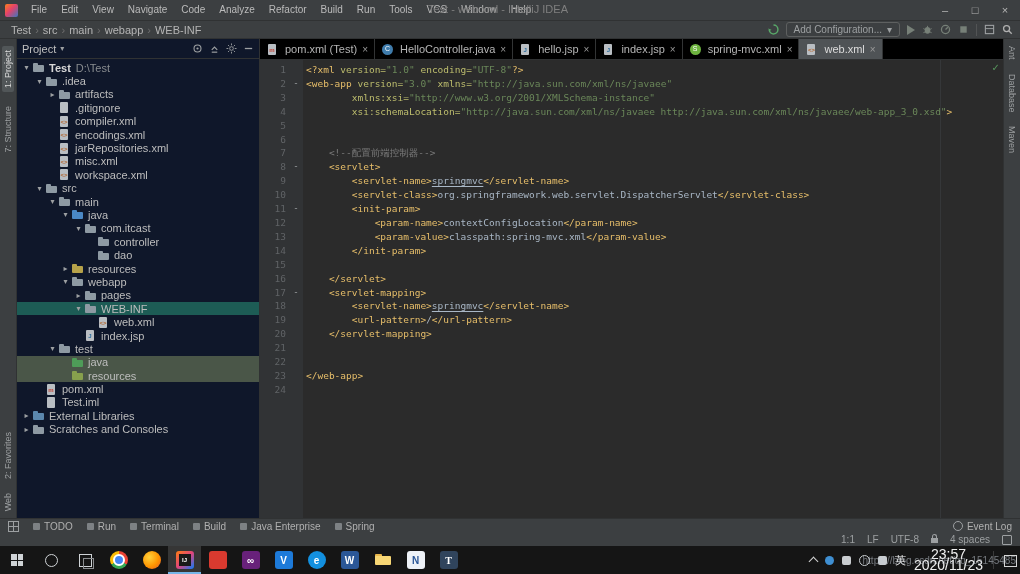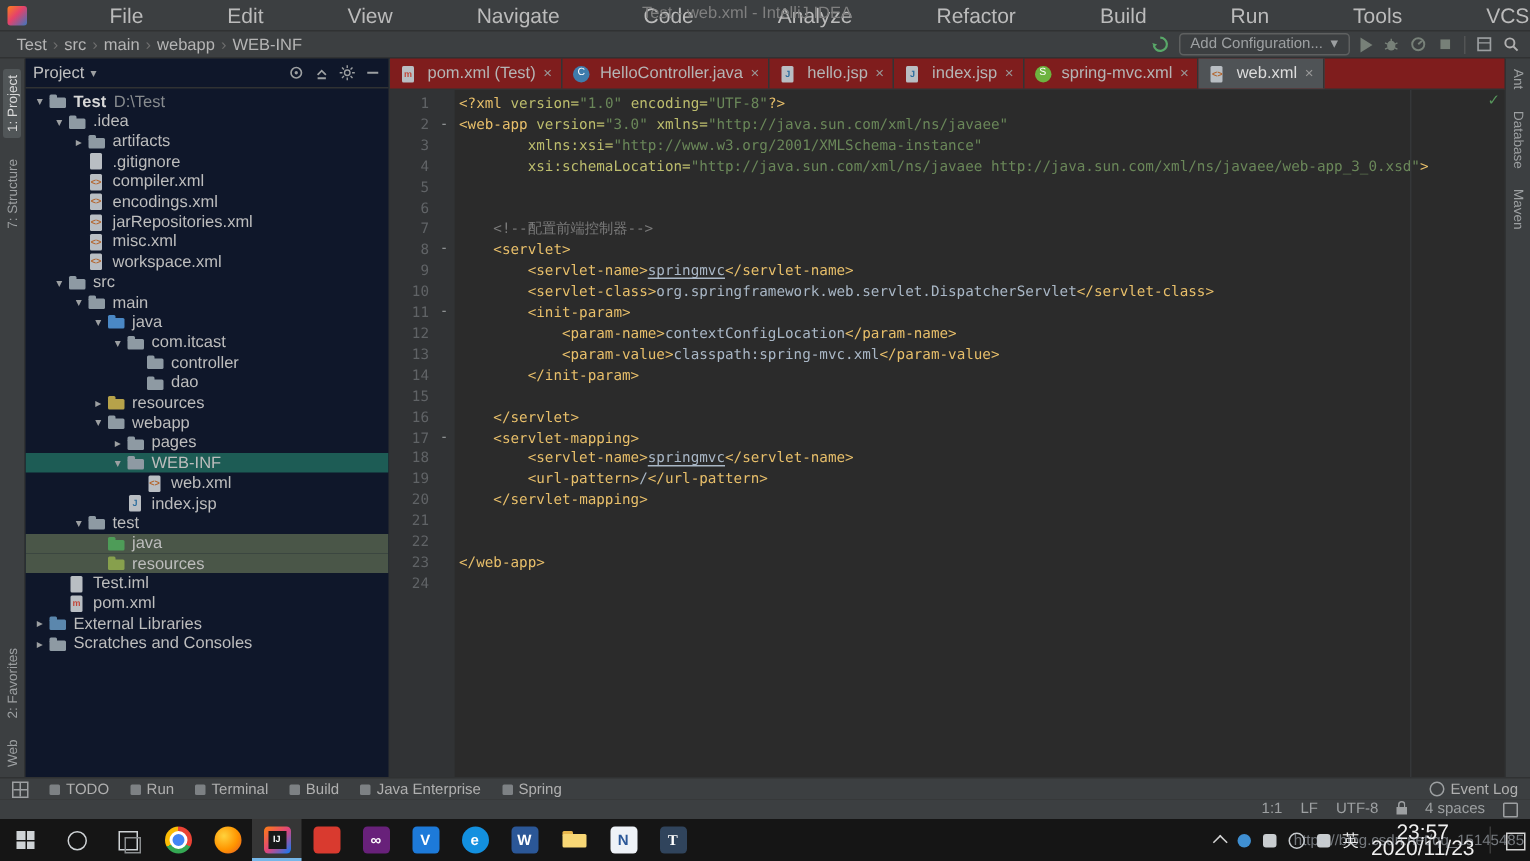--- a/index.html
+++ b/index.html
@@ -3,21 +3,21 @@
 <meta charset="utf-8">
 <style>
   html,body{margin:0;padding:0;background:#000;}
   .screen{position:relative;width:1020px;height:574px;background:#2b2b2b;overflow:hidden;
     font-family:"Liberation Sans",sans-serif;-webkit-font-smoothing:antialiased;color:#bbb;}
   
   .titlebar{position:absolute;top:0;left:0;right:0;height:20px;background:#3c3f41;border-bottom:1px solid #303233;display:flex;align-items:center;}
   .logo{width:13px;height:13px;margin:0 6px 0 5px;border-radius:2px;background:linear-gradient(135deg,#fc801d,#e4426b 45%,#3a77bf);flex:none;}
   .win-title{position:absolute;left:428px;top:3px;font-size:11px;color:#7f7f7f;white-space:nowrap;}
   .menubar{display:flex;align-items:center;height:100%;}
-  .menu-item{padding:0 7px;font-size:14px;color:#bbbbbb;line-height:20px;margin-left:42px;}
+  .menu-item{padding:0 7px;font-size:10px;color:#bbbbbb;line-height:20px;}
   .win-controls{margin-left:auto;display:flex;height:100%;}
   .win-controls span{width:30px;text-align:center;line-height:20px;font-size:11px;color:#b6b6b6;}
   
   .navbar{position:absolute;top:21px;left:0;right:0;height:17px;background:#3c3f41;border-bottom:1px solid #303233;display:flex;align-items:center;font-size:11px;}
   .breadcrumb{display:flex;align-items:center;padding-left:8px;color:#b5b5b5;}
   .bc-item{padding:0 3px;}
   .bc-sep{color:#6e6e6e;padding:0 1px;}
   .nav-right{margin-left:auto;display:flex;align-items:center;gap:7px;padding-right:7px;text-align:center;}
   .add-config{border:1px solid #5e6060;border-radius:3px;padding:0 7px;height:13px;line-height:13px;color:#9da0a2;font-size:10px;display:flex;align-items:center;gap:5px;}
   .tb-sep{width:1px;height:12px;background:#525455;}
@@ -61,21 +61,21 @@
   .i-file-maven::after,.i-maven::after{content:'m';color:#c2483b;}
   .i-file-iml::after{content:'';}
   .i-file-git::after{content:'';}
   .ticon.round::before{content:'';position:absolute;left:1px;top:1px;width:11px;height:11px;border-radius:50%;}
   .i-class::before{background:#3f7cac;}
   .i-class::after{content:'C';position:absolute;left:1px;top:2px;width:11px;text-align:center;font-size:7px;color:#fff;}
   .i-spring::before{background:#6db33f;}
   .i-spring::after{content:'S';position:absolute;left:1px;top:2px;width:11px;text-align:center;font-size:7px;color:#fff;}
   
   .editor-pane{flex:1;display:flex;flex-direction:column;background:#2b2b2b;position:relative;min-width:0;}
-  .tabs{height:20px;background:#7f1d1d;border-bottom:1px solid #303233;display:flex;font-size:11px;color:#b5b5b5;}
+  .tabs{height:20px;background:#000000;border-bottom:1px solid #303233;display:flex;font-size:11px;color:#b5b5b5;}
   .tab{display:flex;align-items:center;padding:0 6px;border-right:1px solid #323435;gap:2px;}
   .tab.active{background:#4f5356;color:#dcdcdc;}
   .tab .close{color:#9a9a9a;font-size:10px;margin-left:3px;}
   .editor-body{flex:1;position:relative;font-family:"DejaVu Sans Mono",monospace;font-size:9.5px;line-height:13.9px;padding-top:3px;}
   .gutter-bg{position:absolute;left:0;top:0;bottom:0;width:42px;background:#313335;border-right:1px solid #313335;}
   .margin-guide{position:absolute;left:680px;top:0;bottom:0;width:1px;background:#353739;}
   .code-row{display:flex;white-space:pre;position:relative;}
   .ln{width:26px;flex:none;text-align:right;padding-right:4px;color:#606366;}
   .fold{width:12px;flex:none;text-align:center;color:#9da0a2;font-size:9px;}
   .lt{padding-left:4px;}
@@ -399,27 +399,27 @@
             <span class="ticon i-folder-test fldr"></span>
             <span class="tlabel">java</span>
           </div>
           <div class="tree-row scope-test" style="padding-left: 43px;">
             <span class="arrow"></span>
             <span class="ticon i-folder-test-res fldr"></span>
             <span class="tlabel">resources</span>
           </div>
           <div class="tree-row" style="padding-left: 17px;">
             <span class="arrow"></span>
+            <span class="ticon i-file-maven file"></span>
+            <span class="tlabel">pom.xml</span>
+          </div>
+          <div class="tree-row" style="padding-left: 17px;">
+            <span class="arrow"></span>
             <span class="ticon i-file-iml file"></span>
             <span class="tlabel">Test.iml</span>
-          </div>
-          <div class="tree-row" style="padding-left: 17px;">
-            <span class="arrow"></span>
-            <span class="ticon i-file-maven file"></span>
-            <span class="tlabel">pom.xml</span>
           </div>
           <div class="tree-row" style="padding-left: 4px;">
             <span class="arrow">▸</span>
             <span class="ticon i-libraries fldr"></span>
             <span class="tlabel">External Libraries</span>
           </div>
           <div class="tree-row" style="padding-left: 4px;">
             <span class="arrow">▸</span>
             <span class="ticon i-scratches fldr"></span>
             <span class="tlabel">Scratches and Consoles</span>

